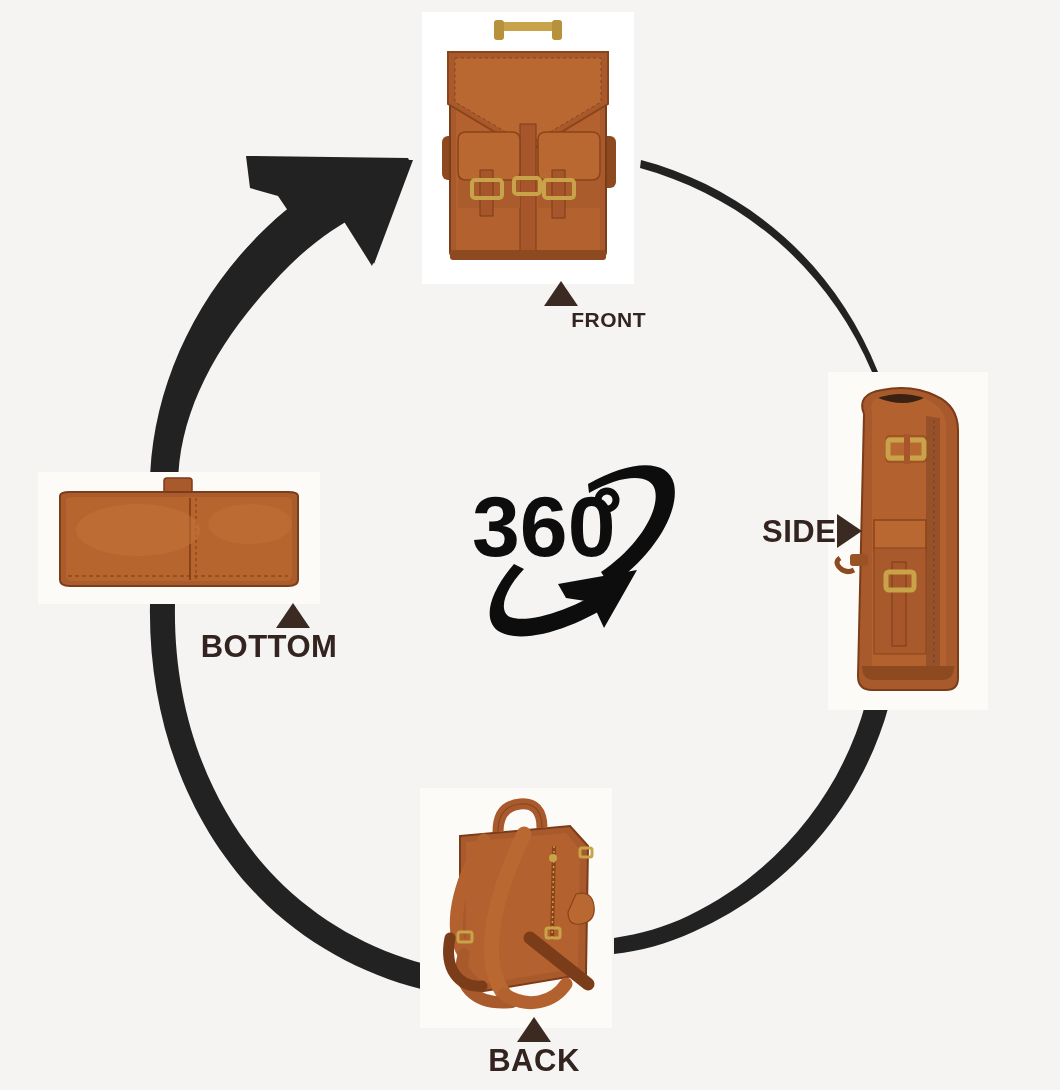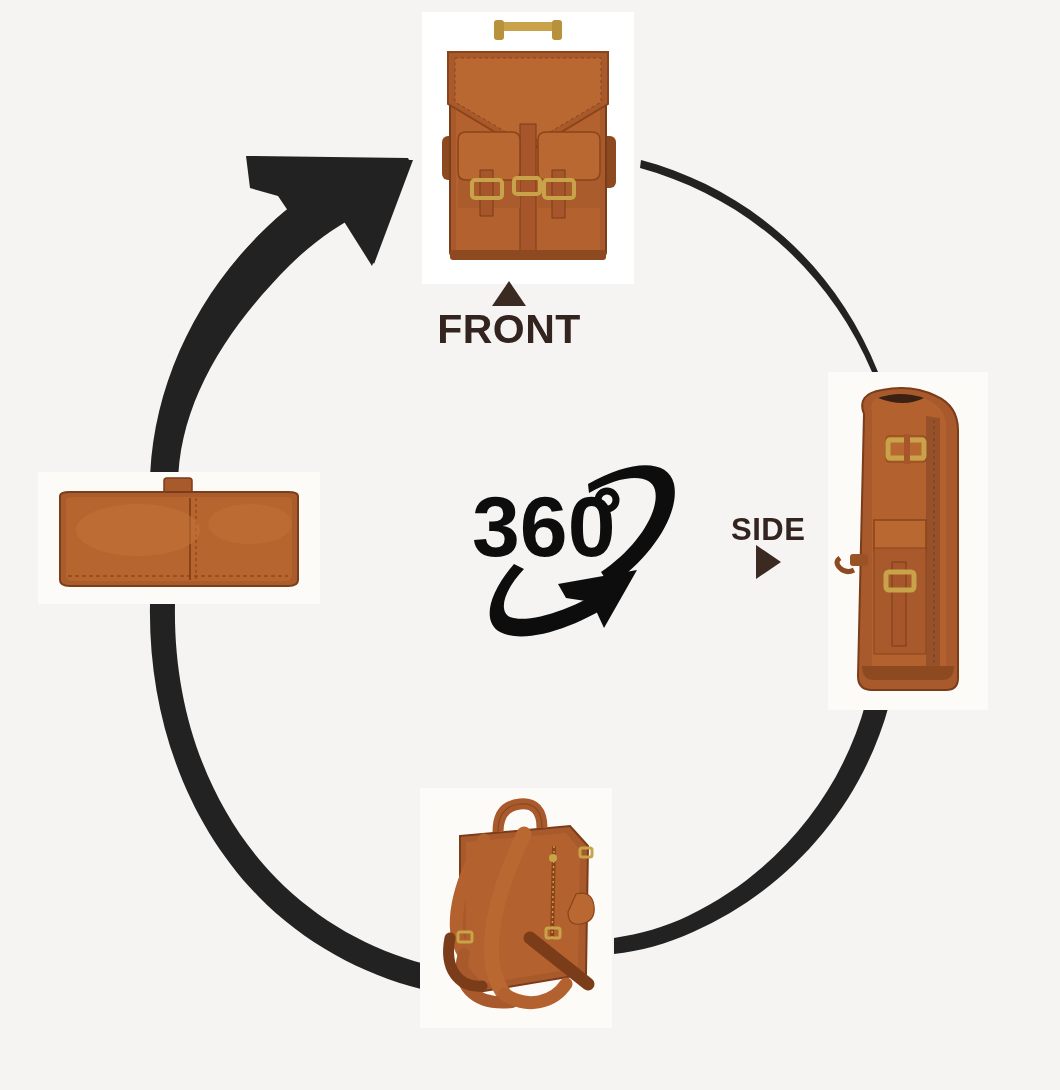--- a/index.html
+++ b/index.html
@@ -61,25 +61,25 @@
   }
   .dir-label .tri-right {
     display: inline-block;
     vertical-align: middle;
     width: 0; height: 0;
     border-top: 17px solid transparent;
     border-bottom: 17px solid transparent;
     border-left: 25px solid #3a2a22;
     margin-left: 1px;
   }
-  #label-front  { left: 424px; top: 281px; width: 170px; text-align: center; font-size: 41px; }
+  #label-front  { left: 476px; top: 281px; width: 170px; text-align: right; font-size: 21px; }
   #label-bottom { left: 180px; top: 603px; width: 178px; text-align: center; font-size: 31px; }
   #label-bottom .tri-up { margin-left: 96px; }
   #label-back   { left: 452px; top: 1017px; width: 164px; text-align: center; font-size: 31px; }
-  #label-side   { left: 731px; top: 514px; font-size: 31px; display: flex; align-items: center; flex-direction: column; }
+  #label-side   { left: 762px; top: 514px; font-size: 31px; display: flex; align-items: center; }
   #label-side .side-text { line-height: 1; }
 
   
   #logo360 {
     position: absolute;
     left: 462px; top: 452px;
     width: 230px; height: 200px;
   }
   #logo360 svg { display: block; width: 100%; height: 100%; }
 </style>
@@ -290,20 +290,28 @@
 
       <circle cx="145" cy="48" r="9" fill="none" stroke="#0d0d0d" stroke-width="7"></circle>
     </svg>
   </div>
 
   <div class="dir-label" id="label-front">
     <span class="tri-up"></span>
     <span>FRONT</span>
   </div>
 
-
+  <div class="dir-label" id="label-bottom">
+    <span class="tri-up"></span>
+    <span>BOTTOM</span>
+  </div>
+
+  <div class="dir-label" id="label-back">
+    <span class="tri-up"></span>
+    <span>BACK</span>
+  </div>
 
   <div class="dir-label" id="label-side">
     <span class="side-text">SIDE</span>
     <span class="tri-right"></span>
   </div>
 
 </div>
 
 </body></html>

